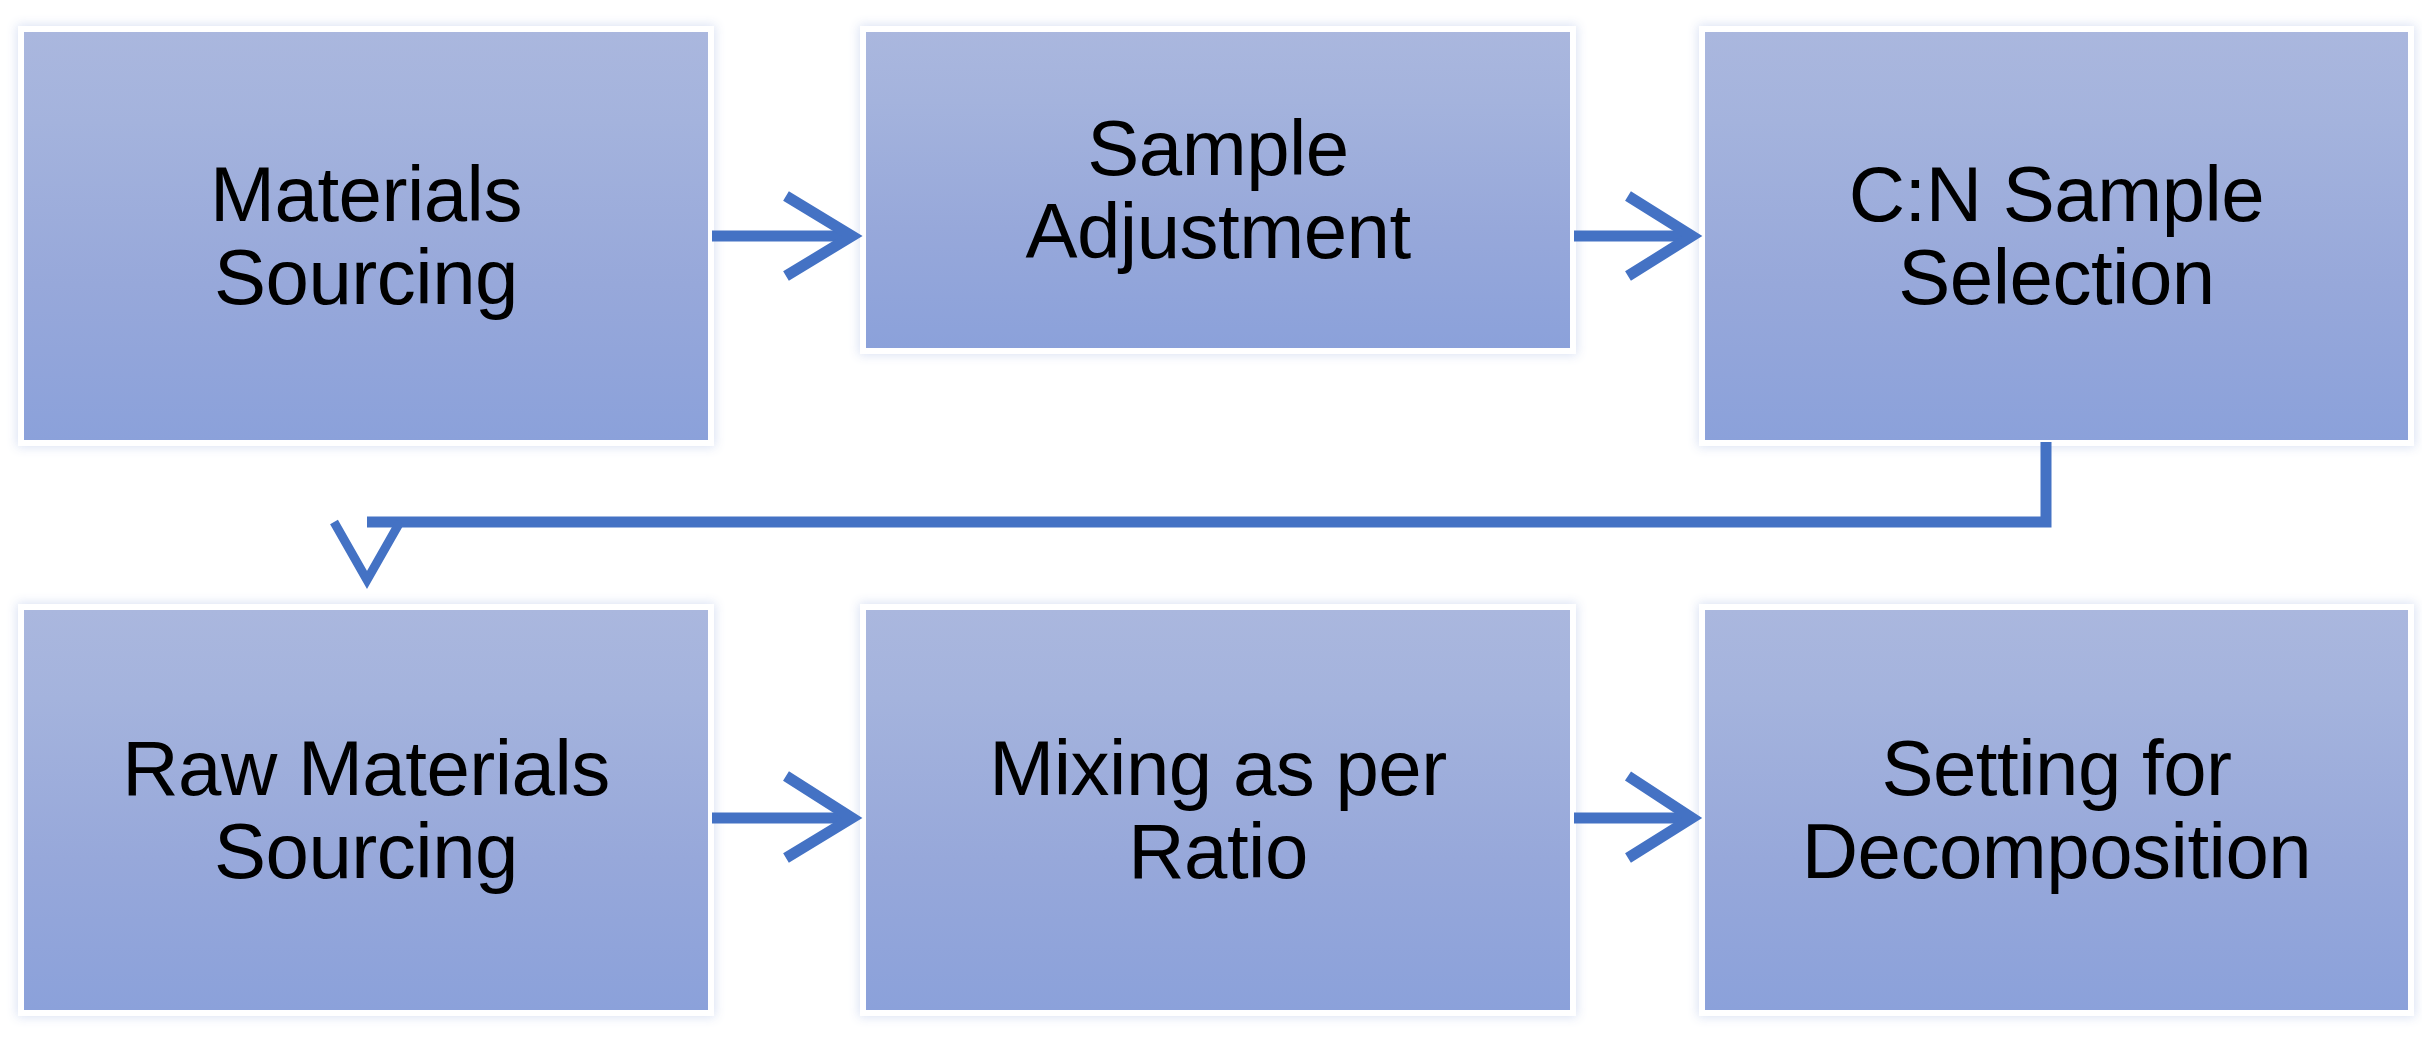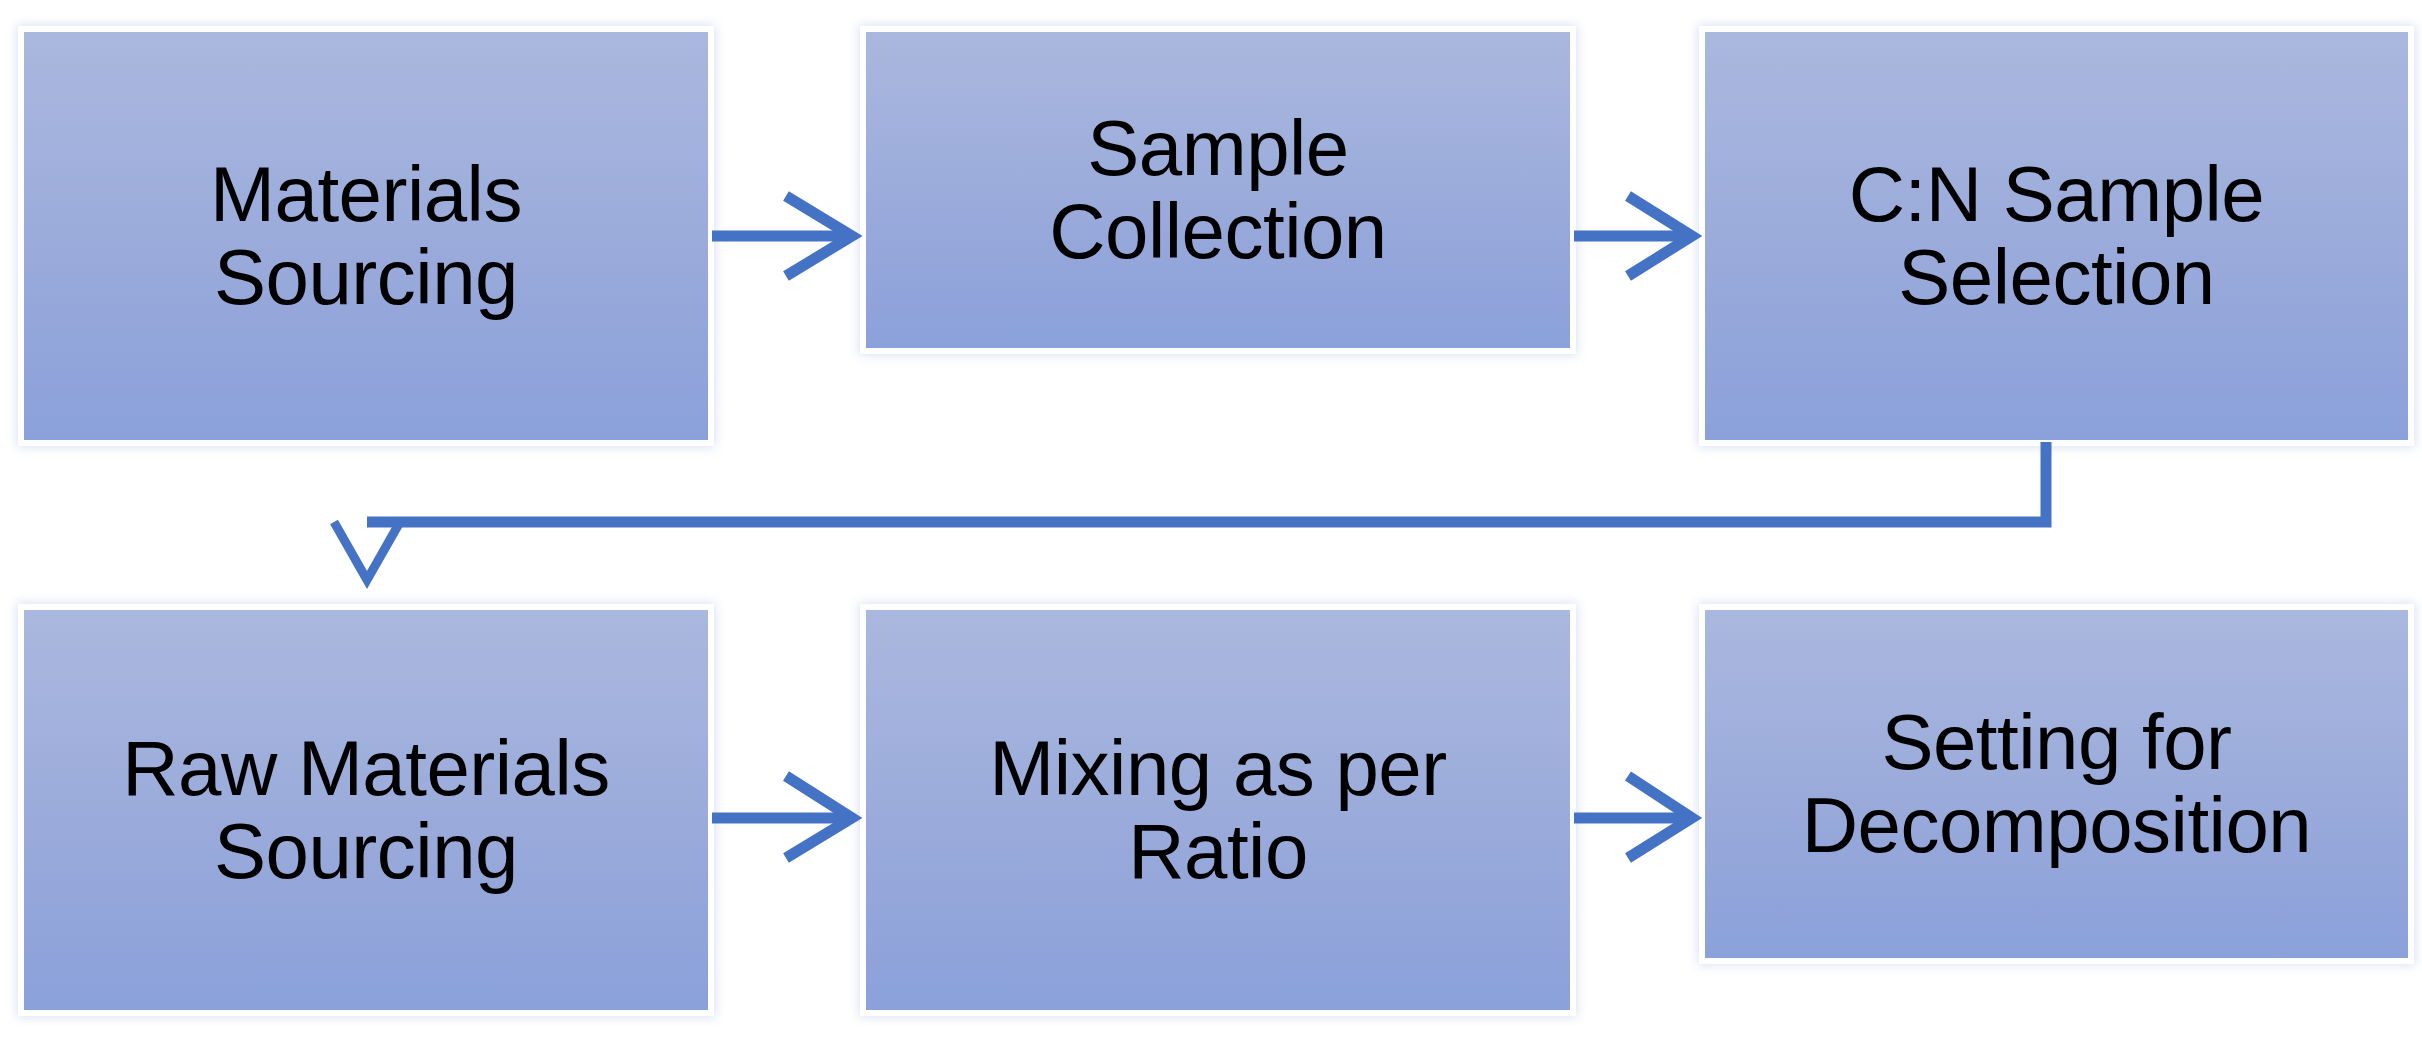--- a/index.html
+++ b/index.html
@@ -38,21 +38,21 @@
     width: 100%;
   }
 
   
   #node-materials-selection { left: 24px;   top: 32px;  width: 684px; height: 408px; }
   #node-sample-collection   { left: 866px;  top: 32px;  width: 704px; height: 316px; }
   #node-cn-ratio-adjustment { left: 1705px; top: 32px;  width: 703px; height: 408px; }
   
   #node-raw-materials-sourcing { left: 24px;   top: 610px; width: 684px; height: 400px; }
   #node-mixing-as-per-ratio    { left: 866px;  top: 610px; width: 704px; height: 400px; }
-  #node-setting-for-decomposition { left: 1705px; top: 610px; width: 703px; height: 348px; }
+  #node-setting-for-decomposition { left: 1705px; top: 610px; width: 703px; height: 400px; }
 
   .connector-layer {
     position: absolute;
     left: 0;
     top: 0;
     width: 2422px;
     height: 1037px;
     pointer-events: none;
   }
   .conn {
@@ -64,21 +64,21 @@
 </head>
 <body>
 
 <div id="canvas">
 
   <div class="node" id="node-materials-selection">
     <span class="label"><span>Materials</span><br><span>Sourcing</span></span>
   </div>
 
   <div class="node" id="node-sample-collection">
-    <span class="label"><span>Sample</span><br><span>Collection</span></span>
+    <span class="label"><span>Sample</span><br><span>Adjustment</span></span>
   </div>
 
   <div class="node" id="node-cn-ratio-adjustment">
     <span class="label"><span>C:N Sample</span><br><span>Selection</span></span>
   </div>
 
   <div class="node" id="node-raw-materials-sourcing">
     <span class="label"><span>Raw Materials</span><br><span>Sourcing</span></span>
   </div>
 

